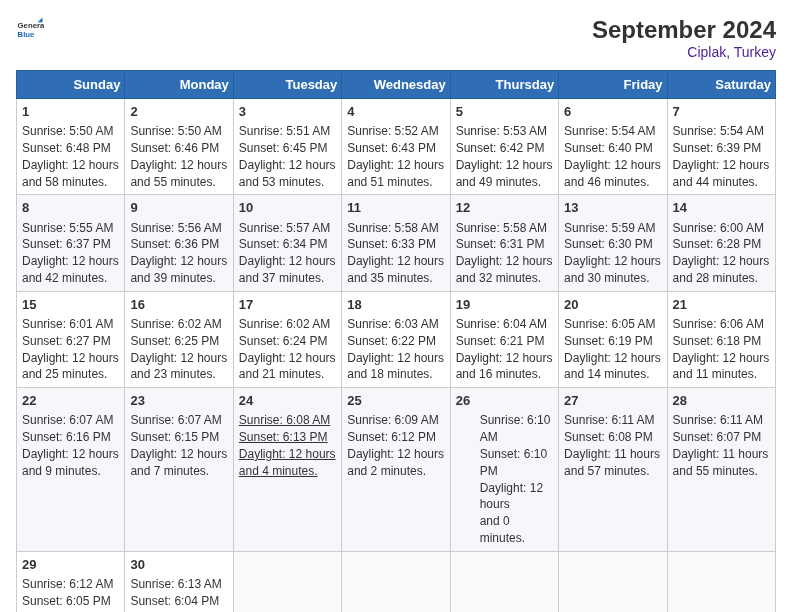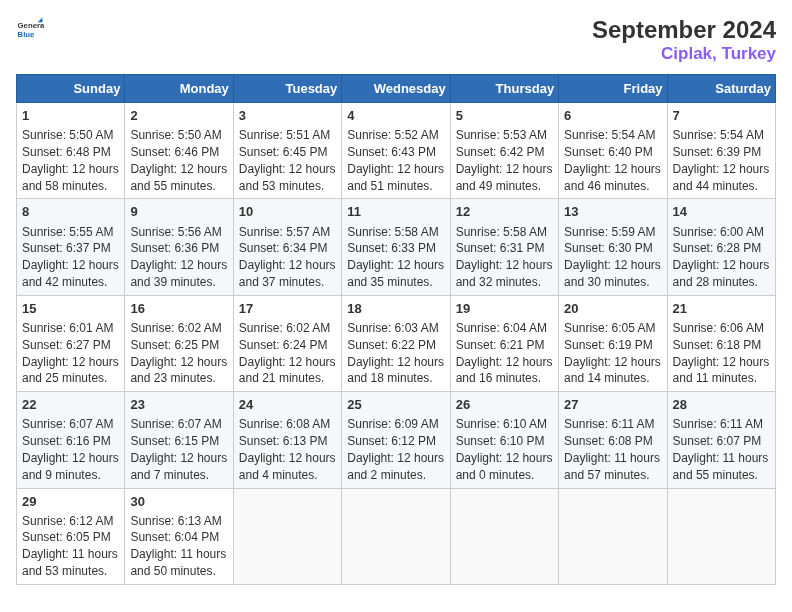--- a/index.html
+++ b/index.html
@@ -25,23 +25,22 @@
       width: 28px;
       height: 28px;
     }
     .title-block { text-align: right; }
     .month-title {
       font-size: 24px;
       font-weight: bold;
       color: #333;
     }
     .subtitle {
-      font-size: 17px;
-      color: #8b5cf6;
-      font-weight: bold;
+      font-size: 14px;
+      color: #4c1d95;
     }
     table {
       width: 100%;
       border-collapse: collapse;
       font-size: 11px;
     }
     thead th {
       background: #2f6db5;
       color: #fff;
       padding: 6px 4px;
@@ -269,35 +268,35 @@
         </td>
         <td>
           <span class="day-num">23</span>
           <div class="day-info" style="white-space: pre-line;">Sunrise: 6:07 AM
 Sunset: 6:15 PM
 Daylight: 12 hours
 and 7 minutes.</div>
         </td>
         <td>
           <span class="day-num">24</span>
-          <div class="day-info" style="white-space: pre-line;">Sunrise: 6:08 AM
+          <div class="day-info" style="white-space: pre-line; text-decoration: underline;">Sunrise: 6:08 AM
 Sunset: 6:13 PM
 Daylight: 12 hours
 and 4 minutes.</div>
         </td>
         <td>
           <span class="day-num">25</span>
           <div class="day-info" style="white-space: pre-line;">Sunrise: 6:09 AM
 Sunset: 6:12 PM
 Daylight: 12 hours
 and 2 minutes.</div>
         </td>
         <td>
           <span class="day-num">26</span>
-          <div class="day-info" style="white-space: pre-line;">Sunrise: 6:10 AM
+          <div class="day-info" style="white-space: pre-line; margin-left: 24px;">Sunrise: 6:10 AM
 Sunset: 6:10 PM
 Daylight: 12 hours
 and 0 minutes.</div>
         </td>
         <td>
           <span class="day-num">27</span>
           <div class="day-info" style="white-space: pre-line;">Sunrise: 6:11 AM
 Sunset: 6:08 PM
 Daylight: 11 hours
 and 57 minutes.</div>

